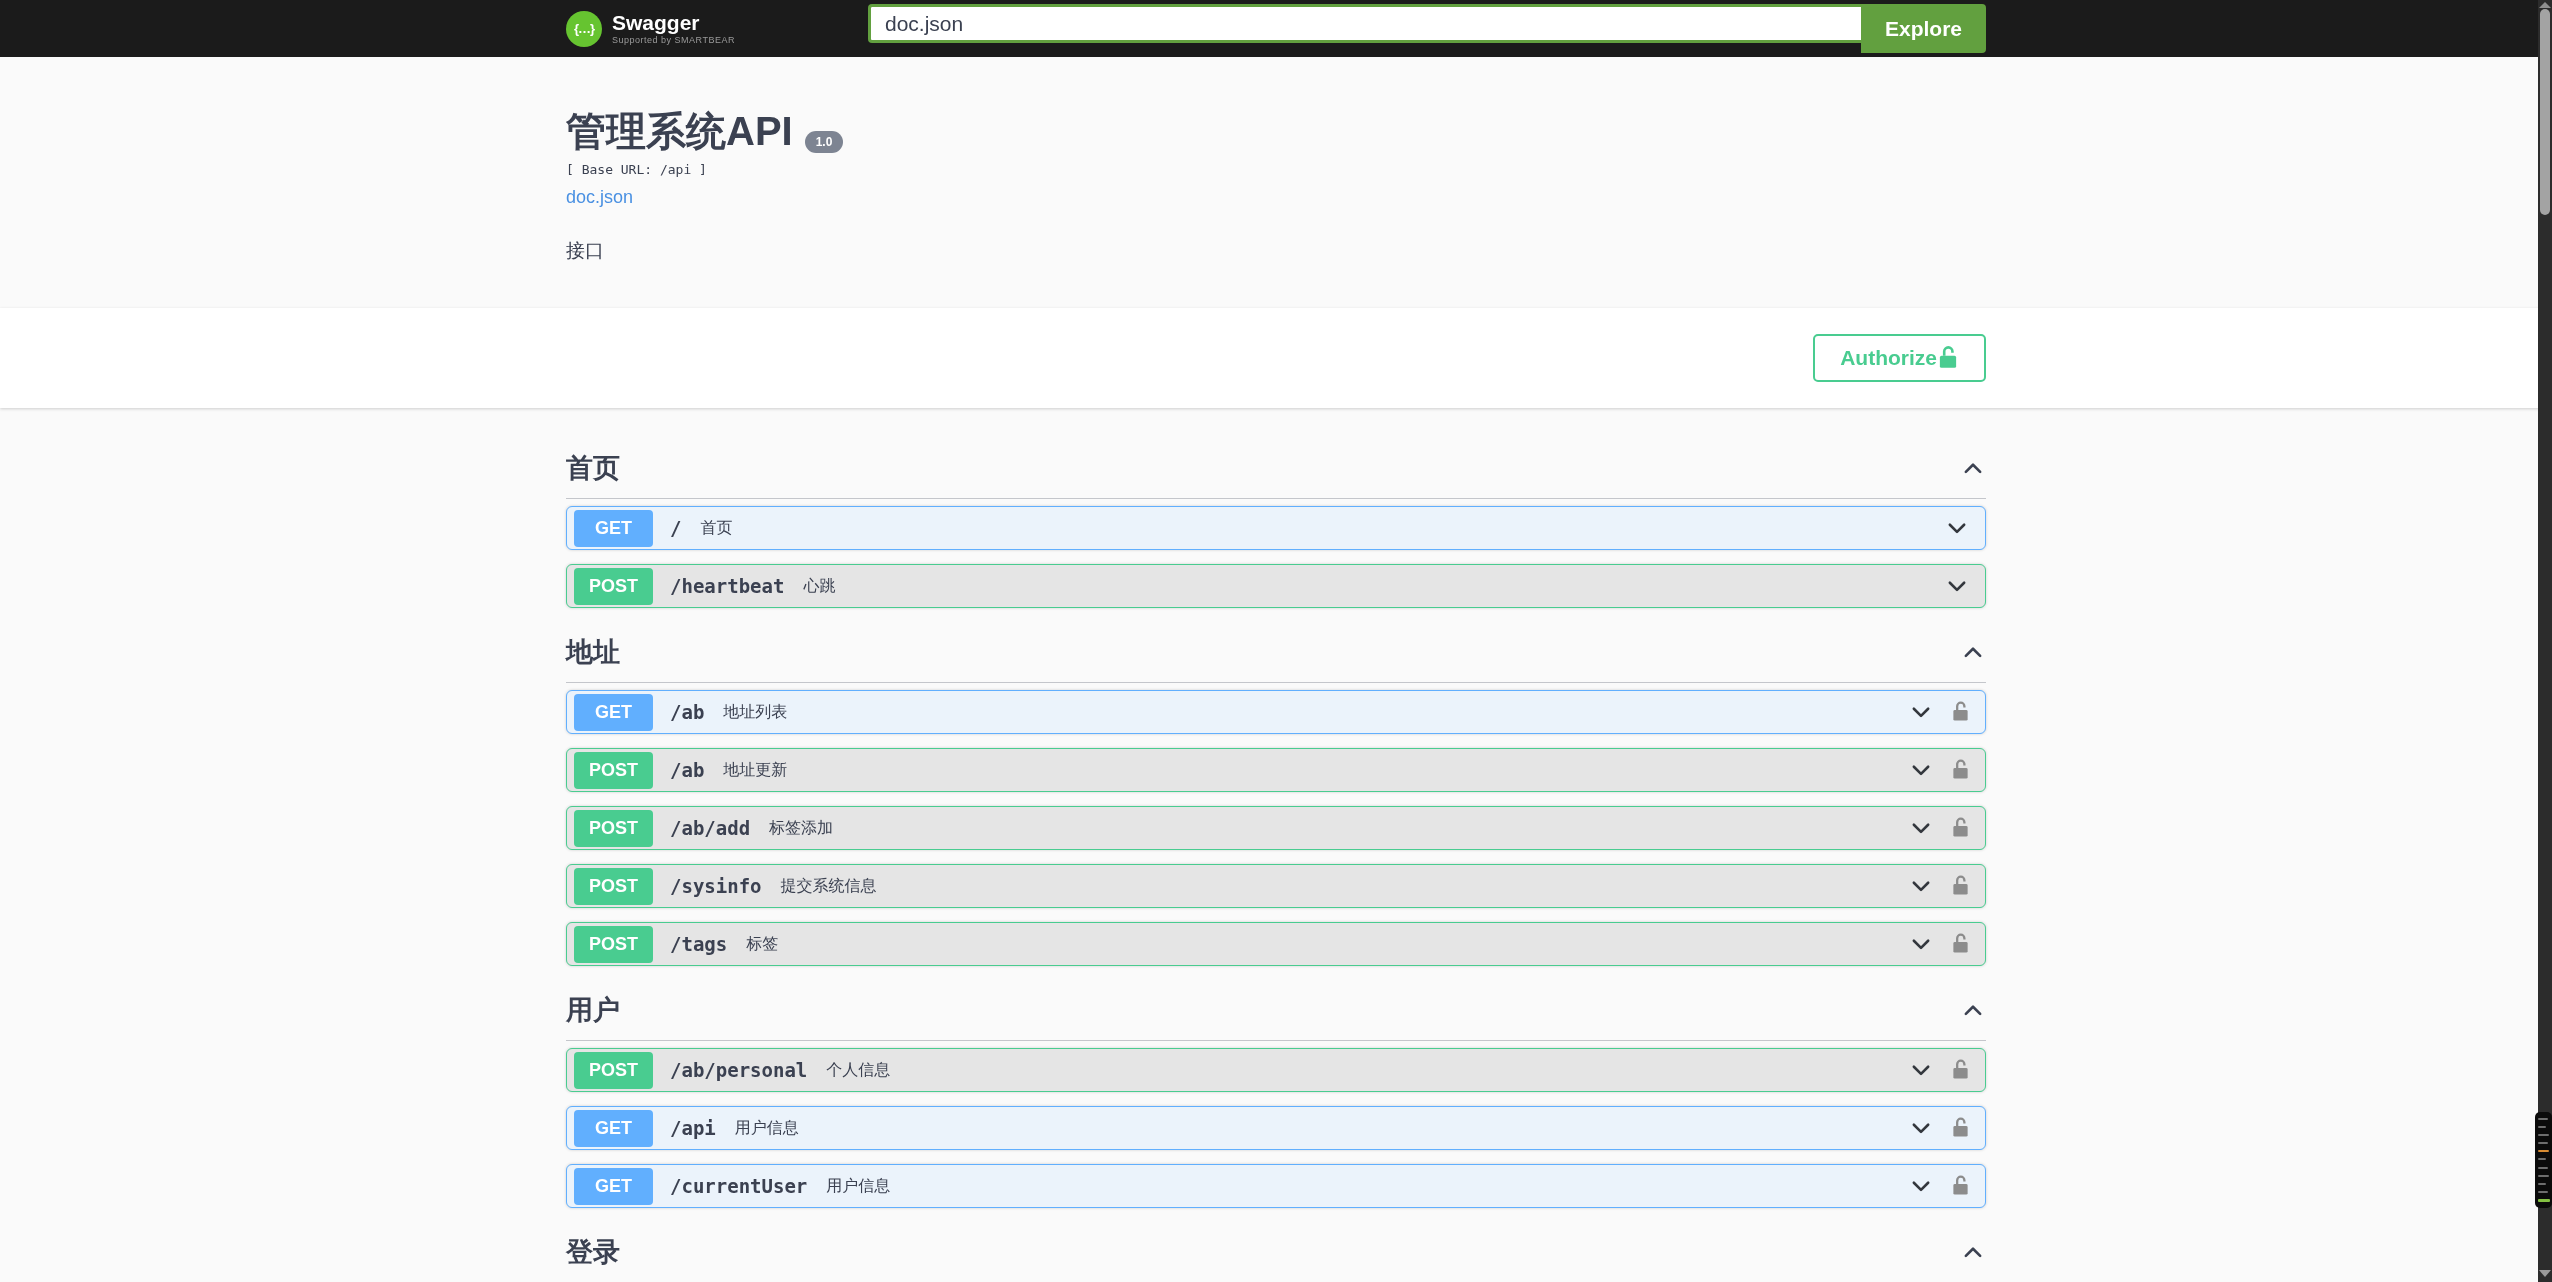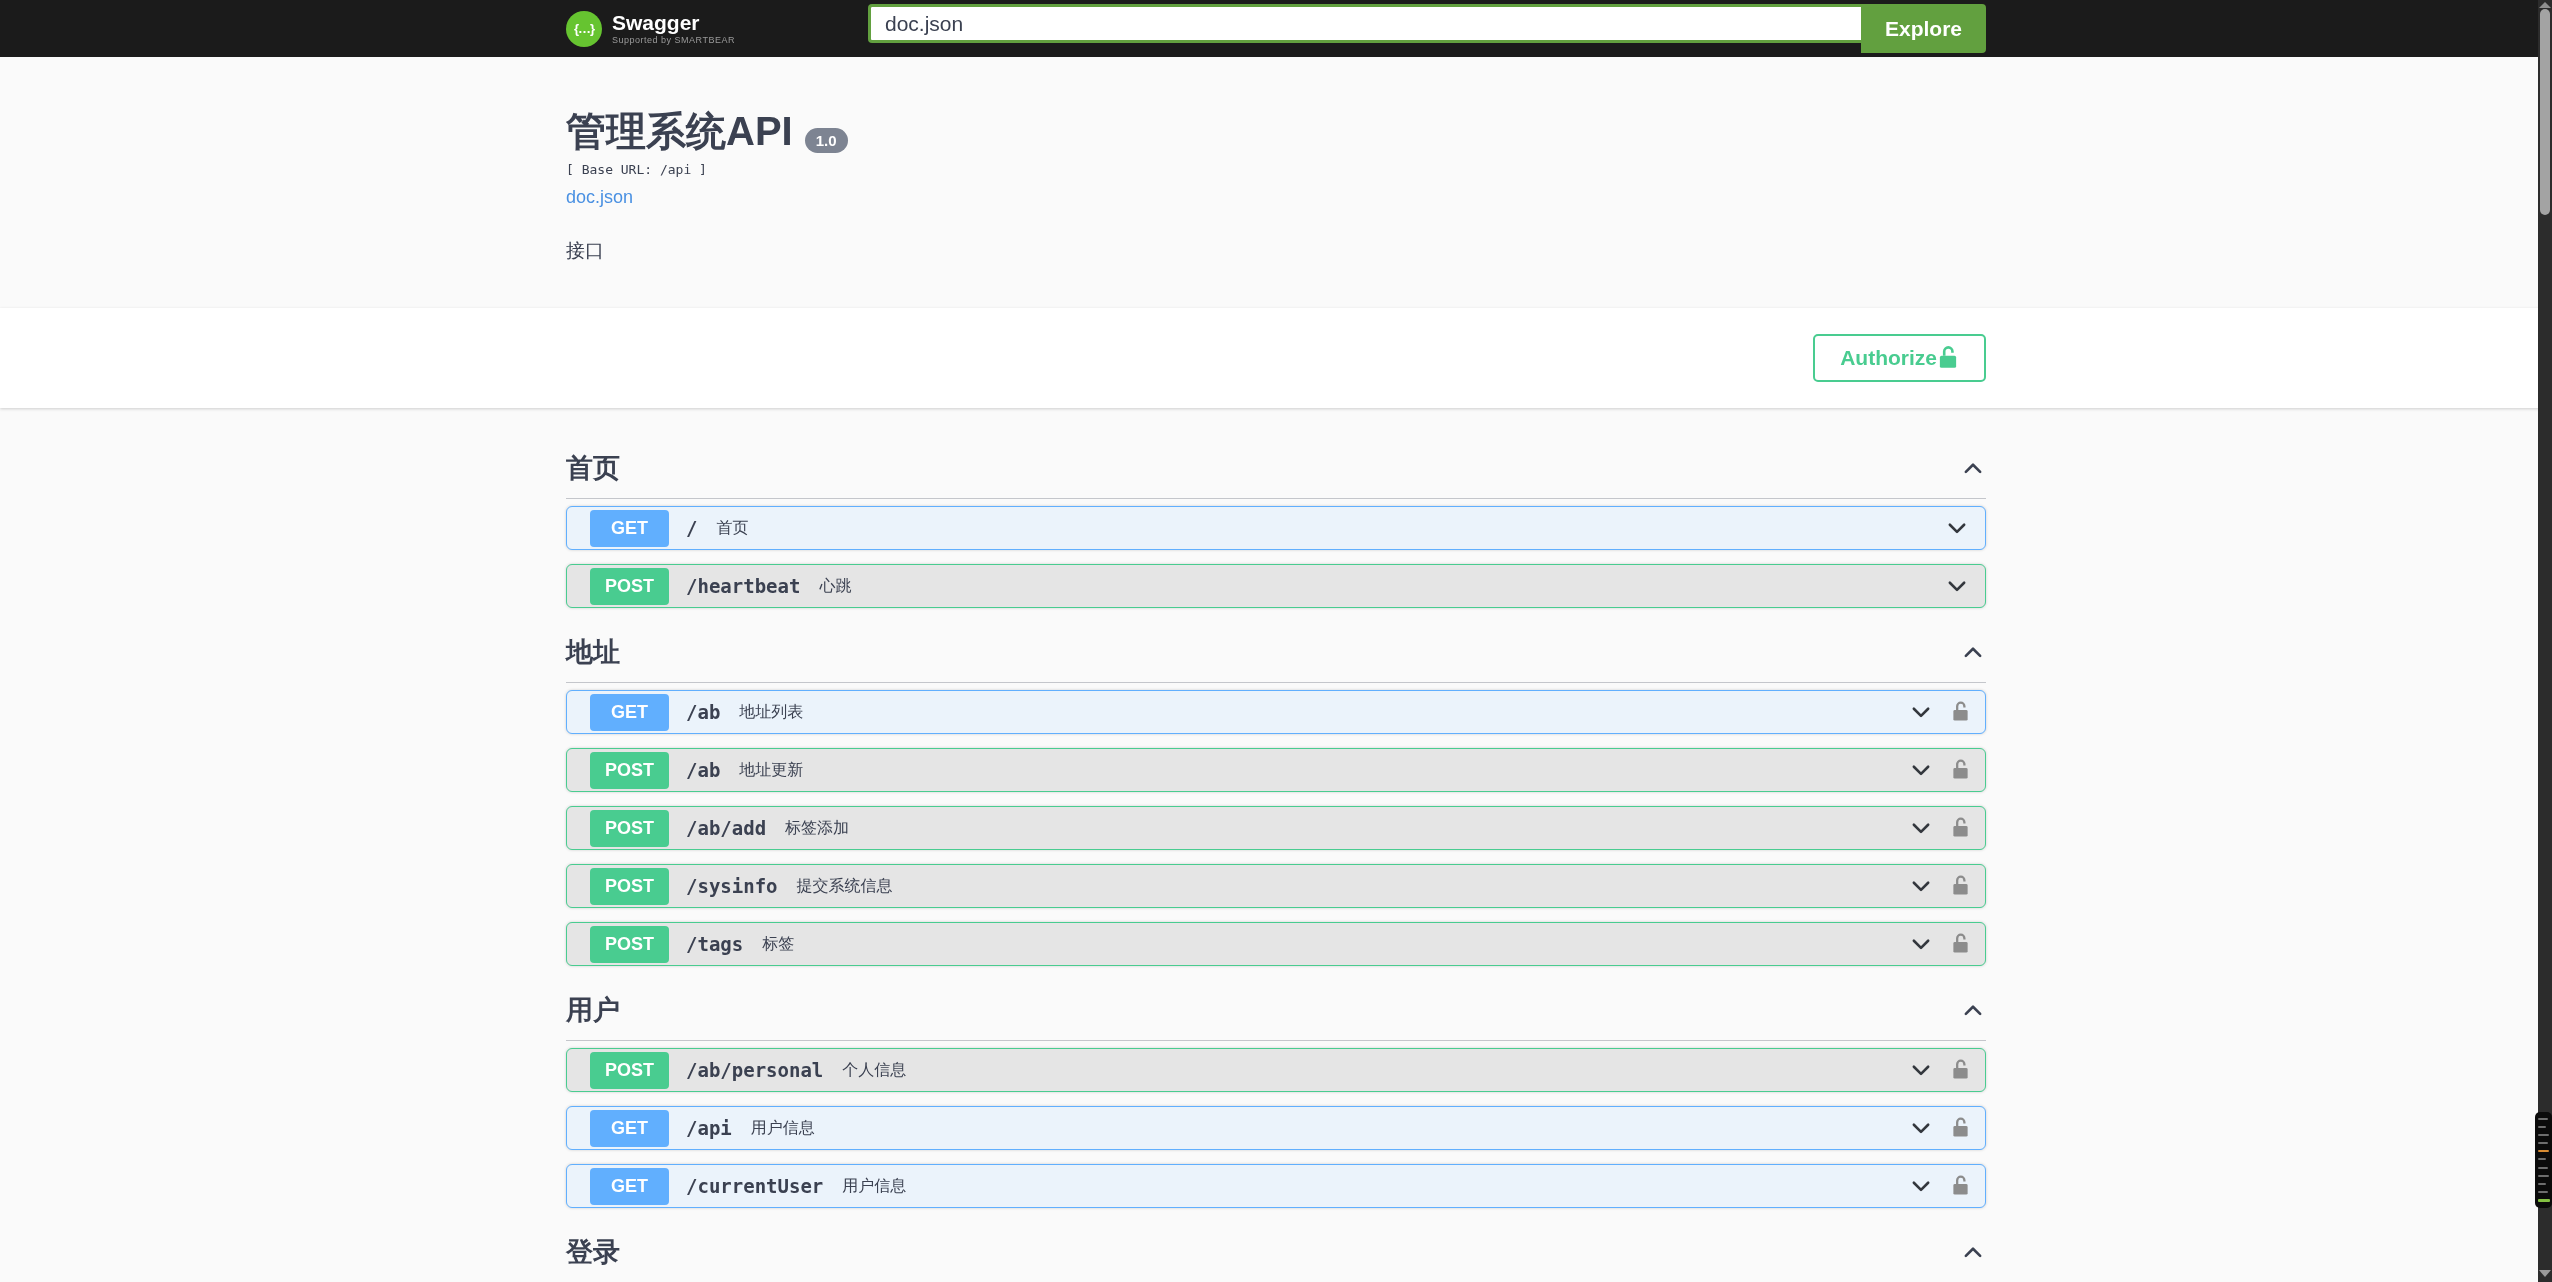--- a/index.html
+++ b/index.html
@@ -35,21 +35,21 @@
     background: #62a03f; color: #fff; border: none; cursor: pointer;
     font-size: 21px; font-weight: bold; padding: 0 24px; height: 49px;
     border-radius: 0 4px 4px 0; font-family: "Liberation Sans", sans-serif;
   }
 
   
   .hero-inner { padding: 52px 0 44px; }
   .title-row { display: flex; align-items: flex-end; gap: 12px; }
   .api-title { font-size: 40px; font-weight: bold; color: #3b4151; line-height: 1.1; }
   .version-badge {
-    background: #7d8492; color: #fff; font-size: 15px; font-weight: bold;
+    background: #7d8492; color: #fff; font-size: 12px; font-weight: bold;
     border-radius: 57px; padding: 4px 11px; margin-top: 2px; display: inline-block;
   }
   .base-url { font-family: "DejaVu Sans Mono", monospace; font-size: 13px; color: #3b4151; margin-top: 9px; }
   .spec-link { color: #4990e2; font-size: 18px; margin-top: 10px; display: inline-block; text-decoration: none; cursor: pointer; }
   .api-desc { font-size: 19px; margin-top: 30px; color: #3b4151; }
 
   
   .scheme-container {
     background: #ffffff; padding: 26px 0;
     box-shadow: 0 1px 3px rgba(0,0,0,.18);
@@ -75,21 +75,21 @@
   .rows { padding-top: 7px; }
   .opblock {
     display: flex; align-items: center; justify-content: space-between;
     height: 44px; border-radius: 6px; margin-bottom: 14px;
     box-shadow: 0 0 3px rgba(0,0,0,.18);
   }
   .opblock.get  { border: 1.5px solid #61affe; background: #ebf3fb; }
   .opblock.post { border: 1.5px solid #49cc90; background: #e5e5e5; }
   .opblock-left { display: flex; align-items: center; }
   .method-badge {
-    min-width: 79px; text-align: center; padding: 8px 0; margin-left: 23px;
+    min-width: 79px; text-align: center; padding: 8px 0; margin-left: 7px;
     border-radius: 4px; color: #fff; font-weight: bold; font-size: 18px;
     font-family: "Liberation Sans", sans-serif;
   }
   .opblock.get  .method-badge { background: #61affe; }
   .opblock.post .method-badge { background: #49cc90; }
   .op-path {
     font-family: "DejaVu Sans Mono", monospace; font-weight: bold;
     font-size: 19px; color: #3b4151; margin-left: 17px;
   }
   .op-summary { font-size: 16px; color: #3b4151; margin-left: 19px; }

